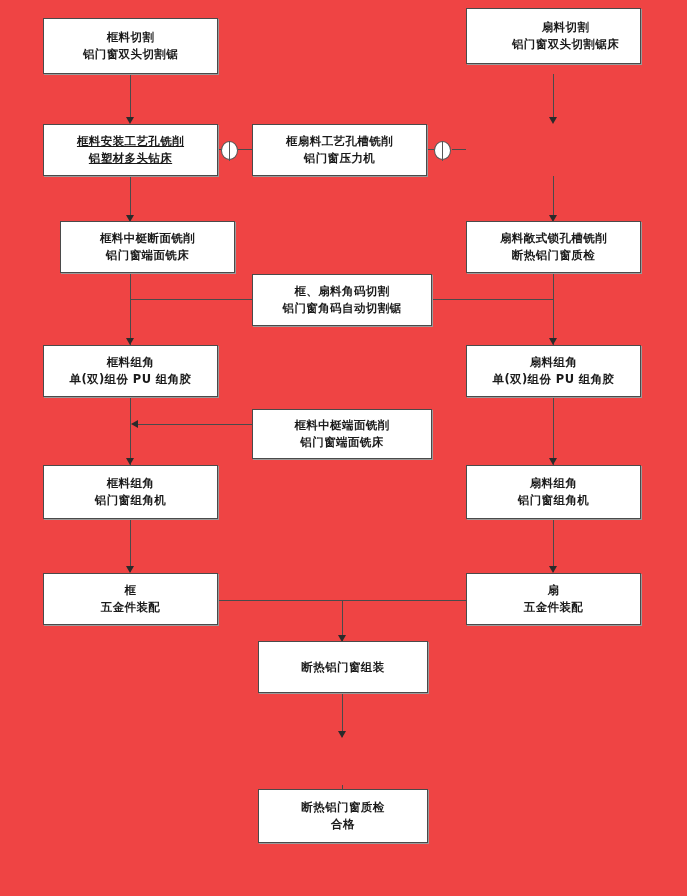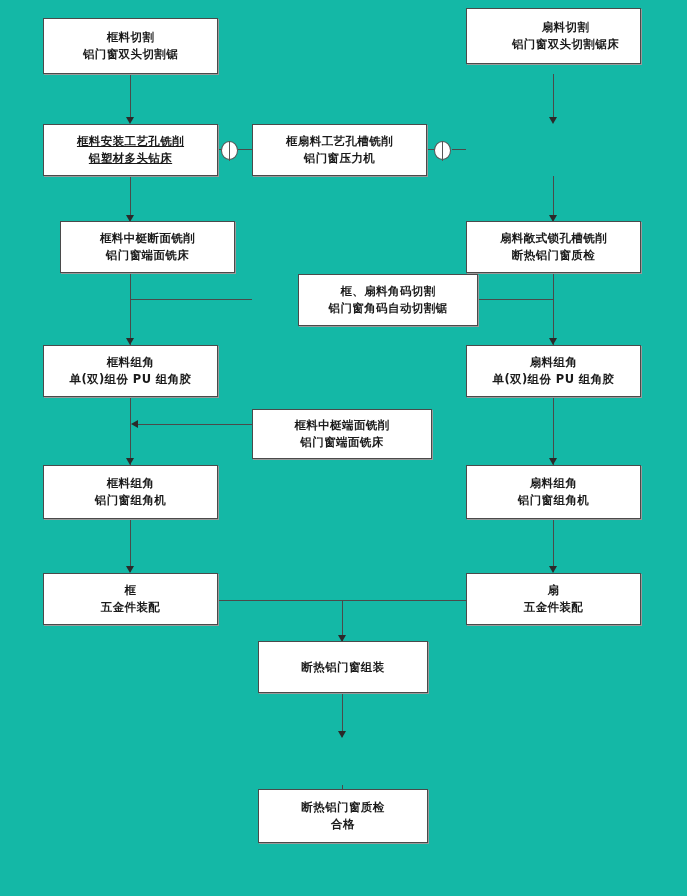--- a/index.html
+++ b/index.html
@@ -7,21 +7,21 @@
     padding: 0;
     background: #ffffff;
   }
   body {
     font-family: "DejaVu Sans", "Liberation Sans", sans-serif;
   }
   #canvas {
     position: relative;
     width: 687px;
     height: 896px;
-    background: #14b8a6;
+    background: #ef4444;
     overflow: hidden;
   }
   .node {
     position: absolute;
     box-sizing: border-box;
     border: 1.5px solid #4a4a4a;
     background: #ffffff;
     display: flex;
     flex-direction: column;
     align-items: center;
@@ -141,21 +141,21 @@
   <div class="node" style="left:60px; top:221px; width:175px; height:52px;">
     <span class="ln">框料中梃断面铣削</span>
     <span class="ln">铝门窗端面铣床</span>
   </div>
 
   <div class="node" style="left:466px; top:221px; width:175px; height:52px;">
     <span class="ln">扇料敞式锁孔槽铣削</span>
     <span class="ln">断热铝门窗质检</span>
   </div>
 
-  <div class="node" style="left:252px; top:274px; width:180px; height:52px;margin-left:46px;">
+  <div class="node" style="left:252px; top:274px; width:180px; height:52px;">
     <span class="ln">框、扇料角码切割</span>
     <span class="ln">铝门窗角码自动切割锯</span>
   </div>
 
   <div class="vline" style="left:130px; top:273px; height:72px;"></div>
   <div class="arrow-down" style="left:126px; top:338px;"></div>
 
   <div class="vline" style="left:553px; top:273px; height:72px;"></div>
   <div class="arrow-down" style="left:549px; top:338px;"></div>
 

